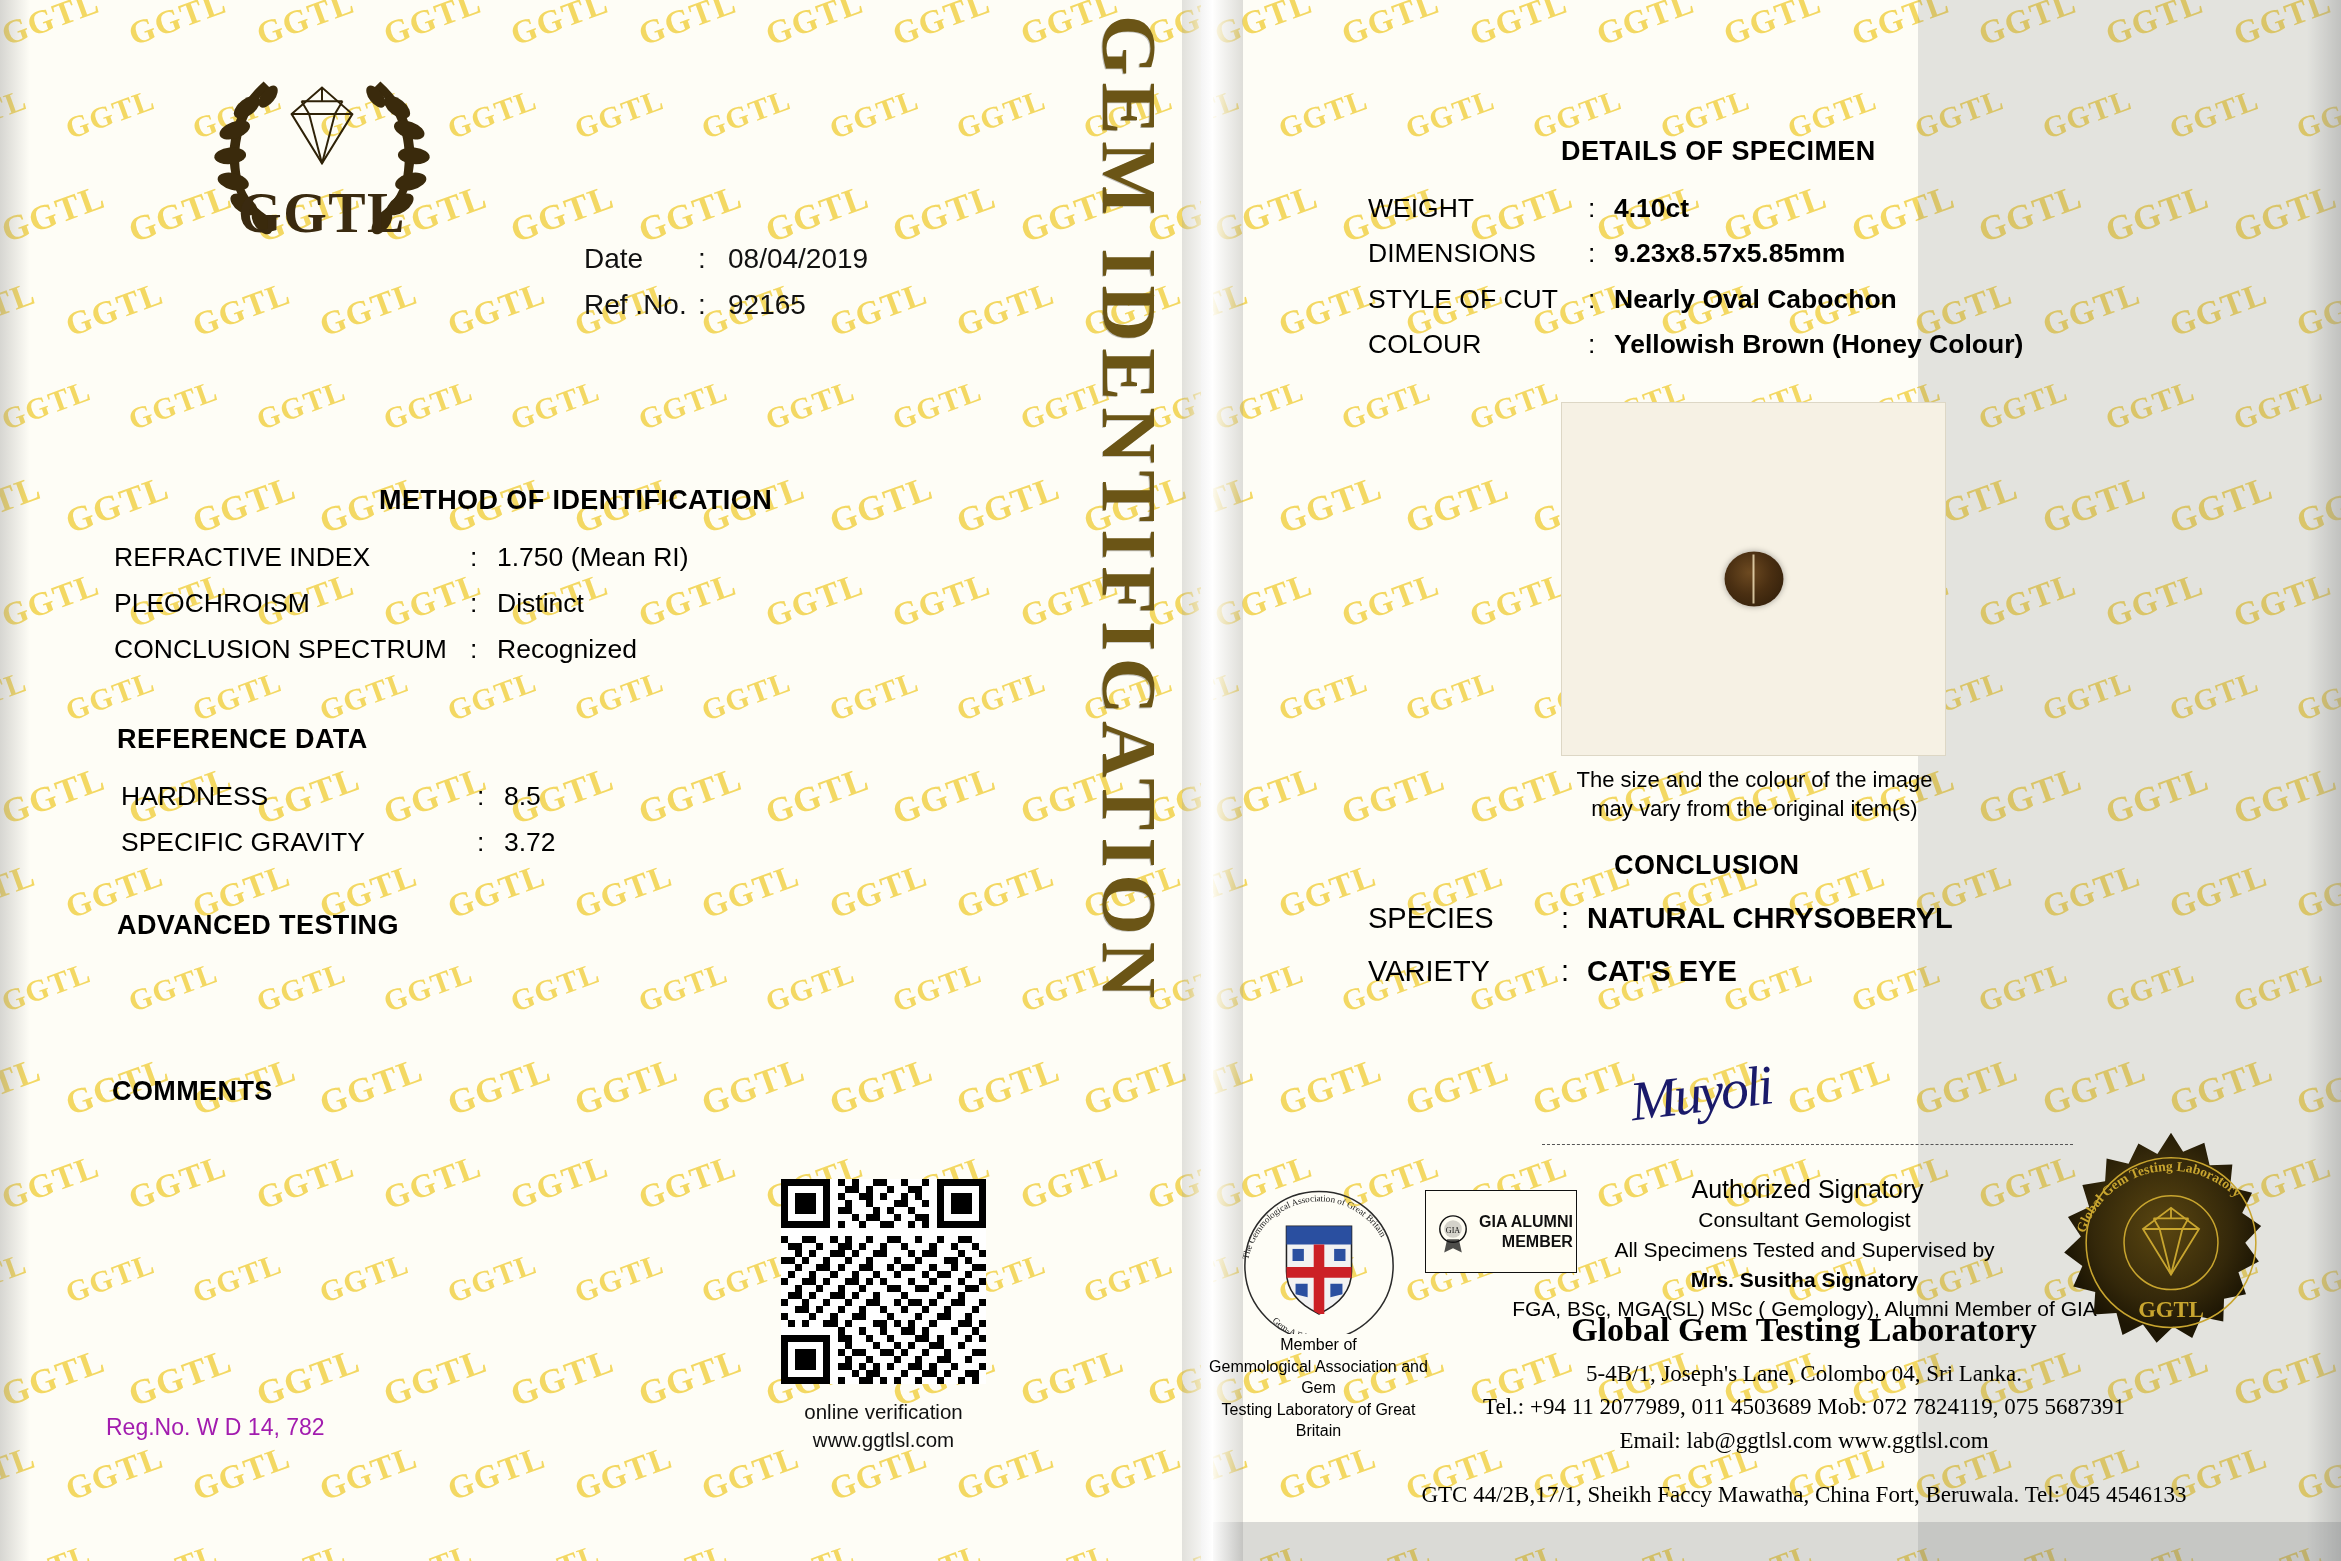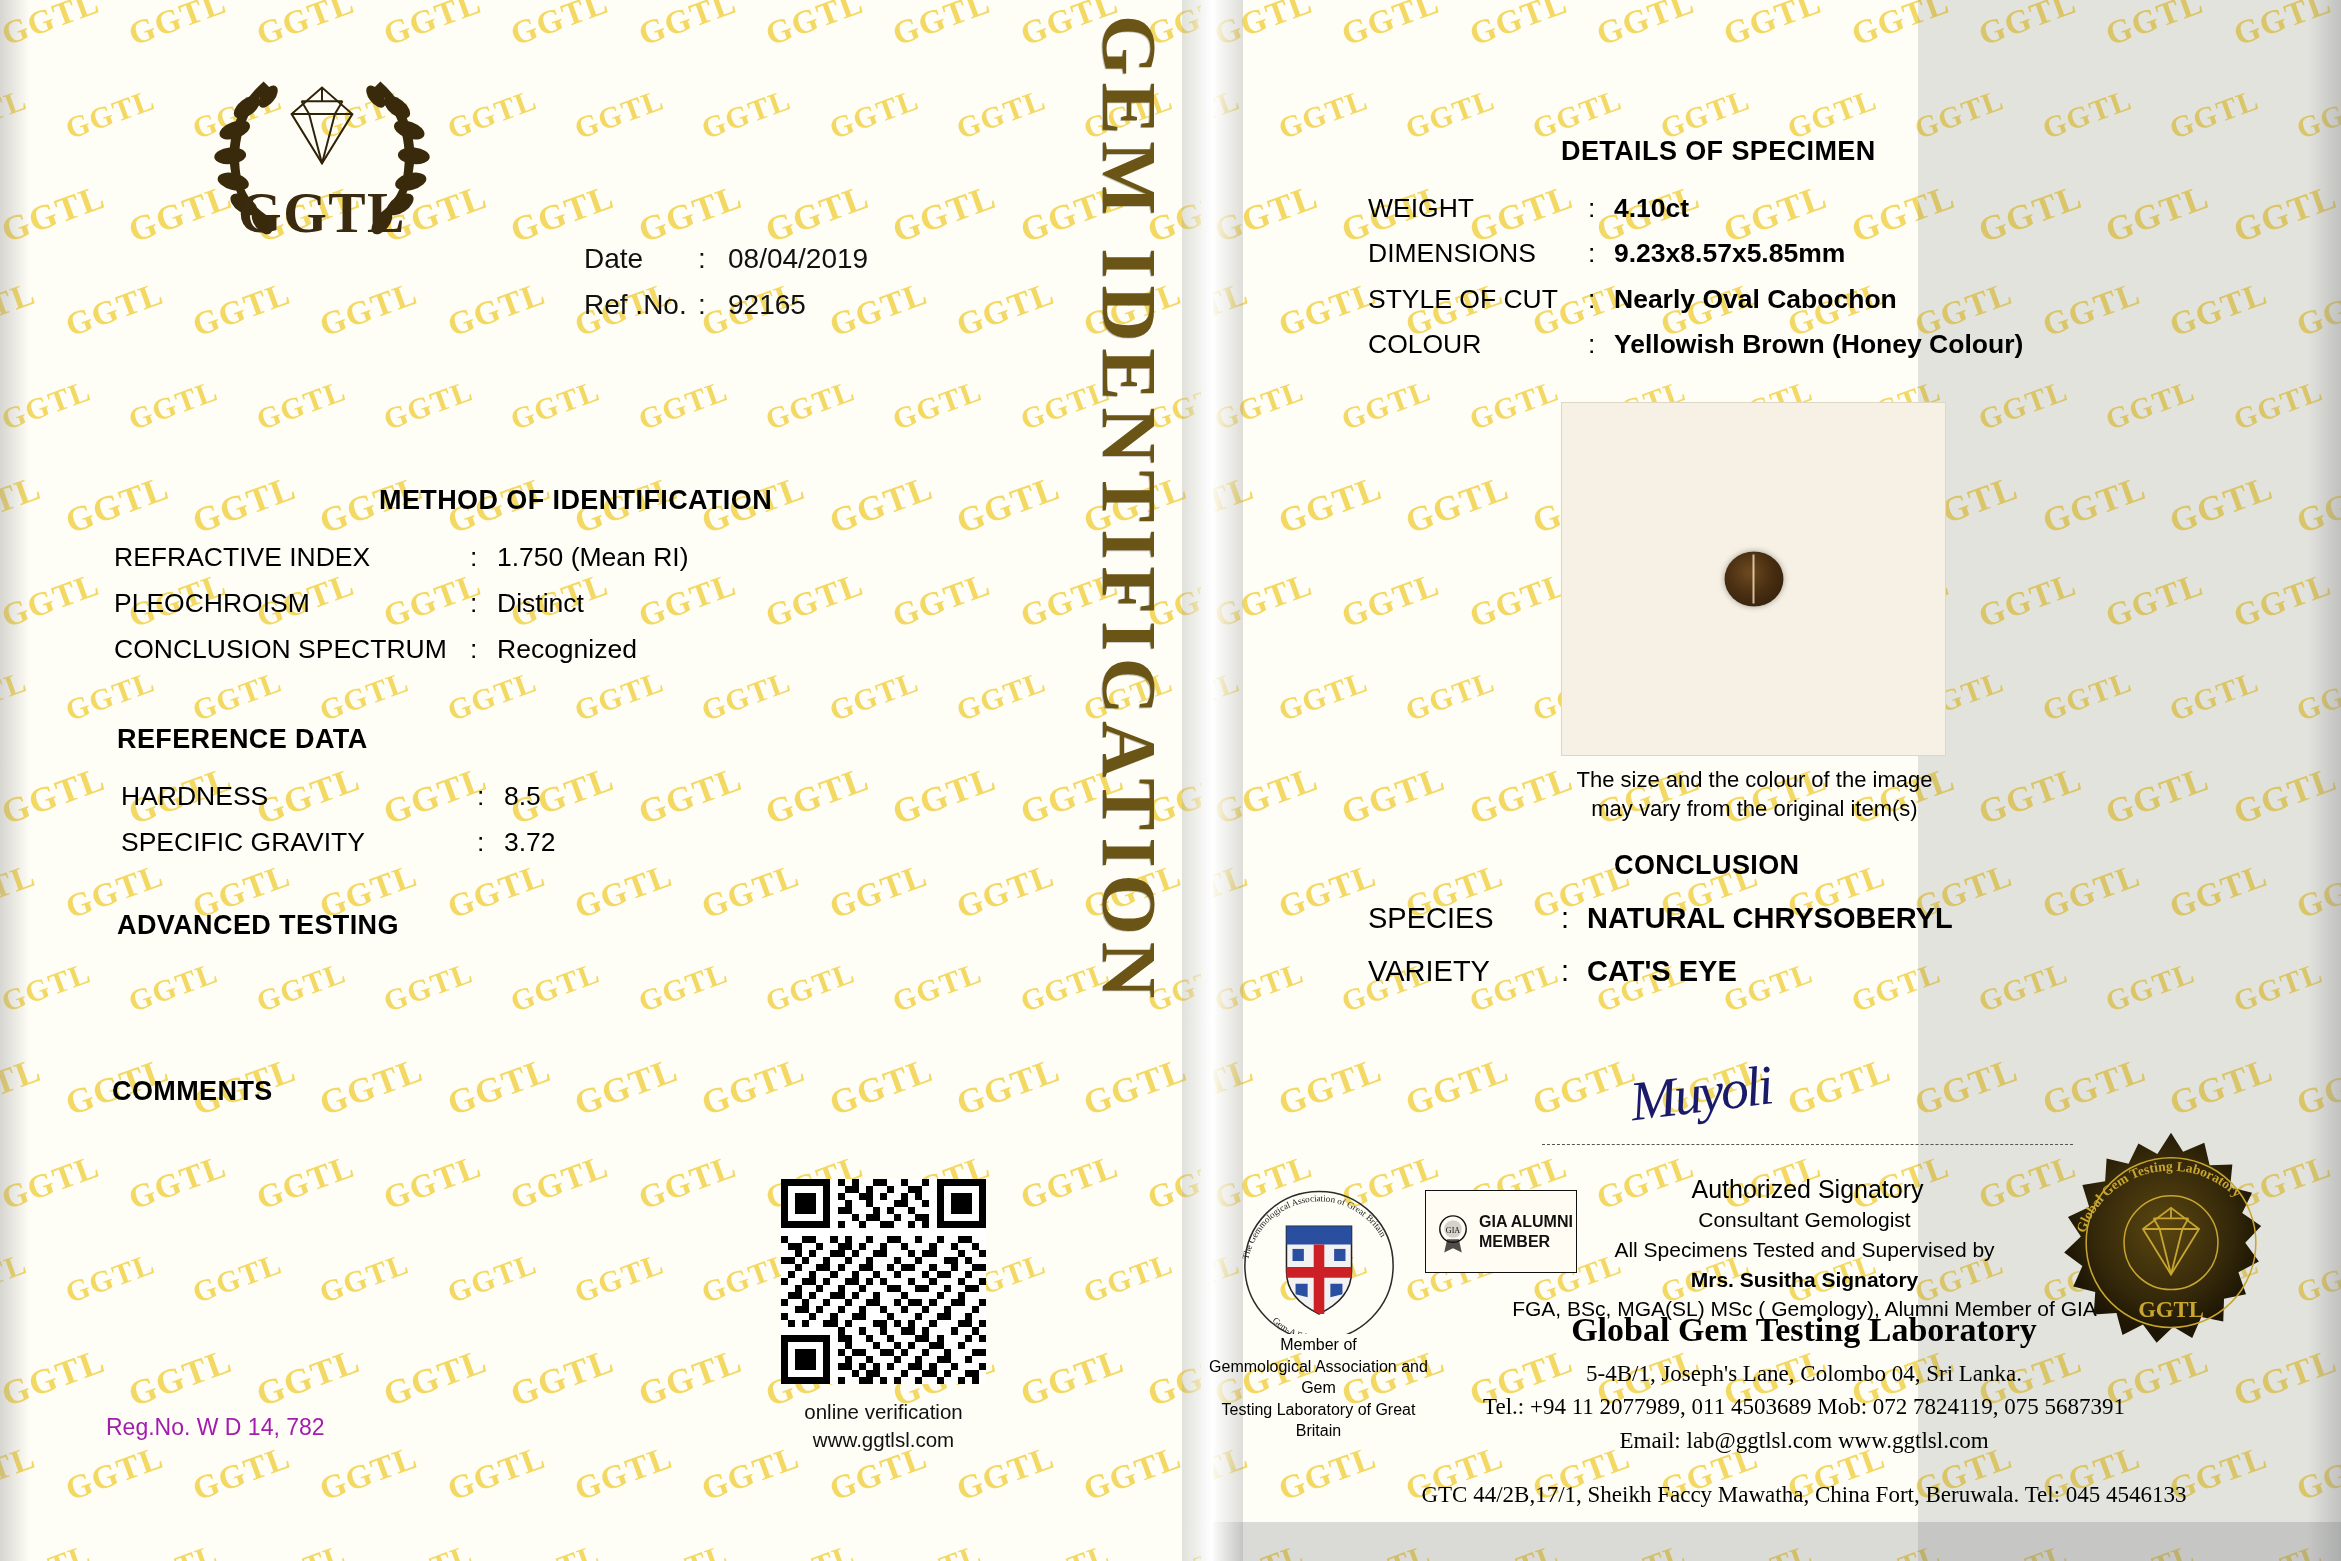--- a/index.html
+++ b/index.html
@@ -354,20 +354,21 @@
     top: 1190px;
     width: 152px;
     height: 83px;
     border: 1.5px solid #111;
     background: #fffdf3;
     display: flex;
     align-items: center;
     gap: 4.5px;
     padding-left: 4.5px;
     box-sizing: border-box;
+    text-align: right;
   }
   .gia-badge .txt {
     font-size: 16px;
     font-weight: bold;
     line-height: 1.25;
     color: #111;
   }
 
   .seal {
     position: absolute;

